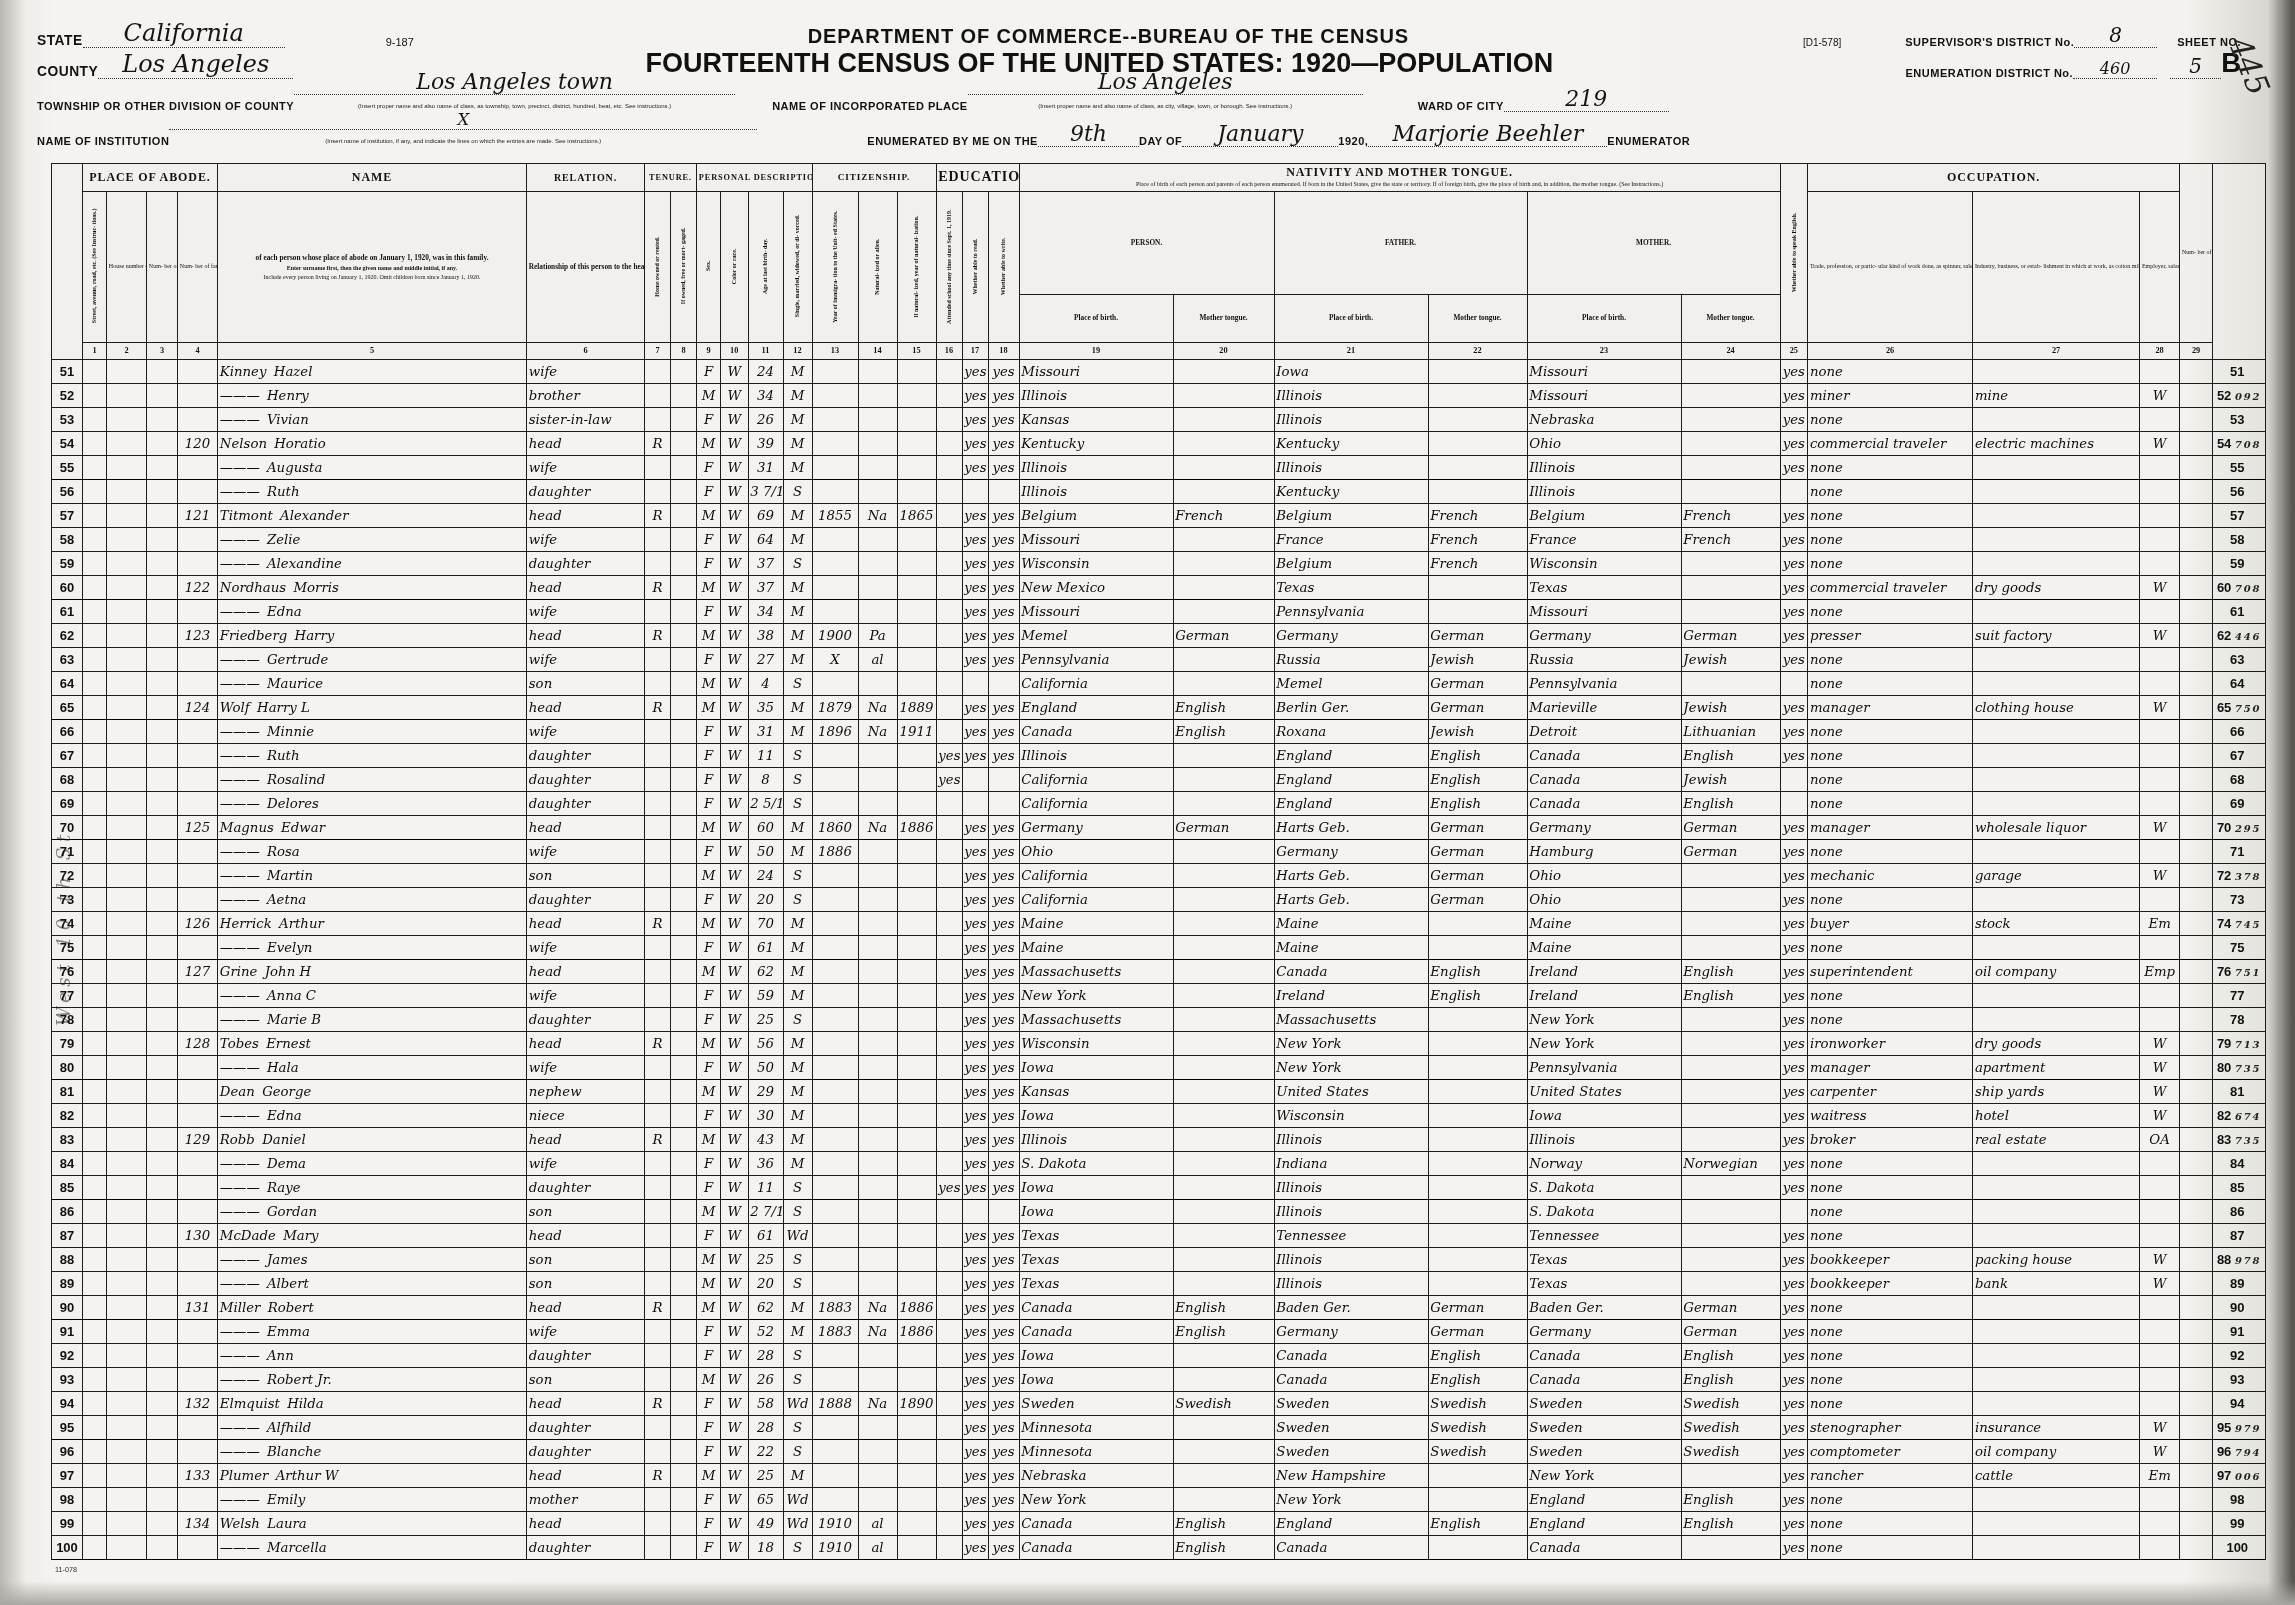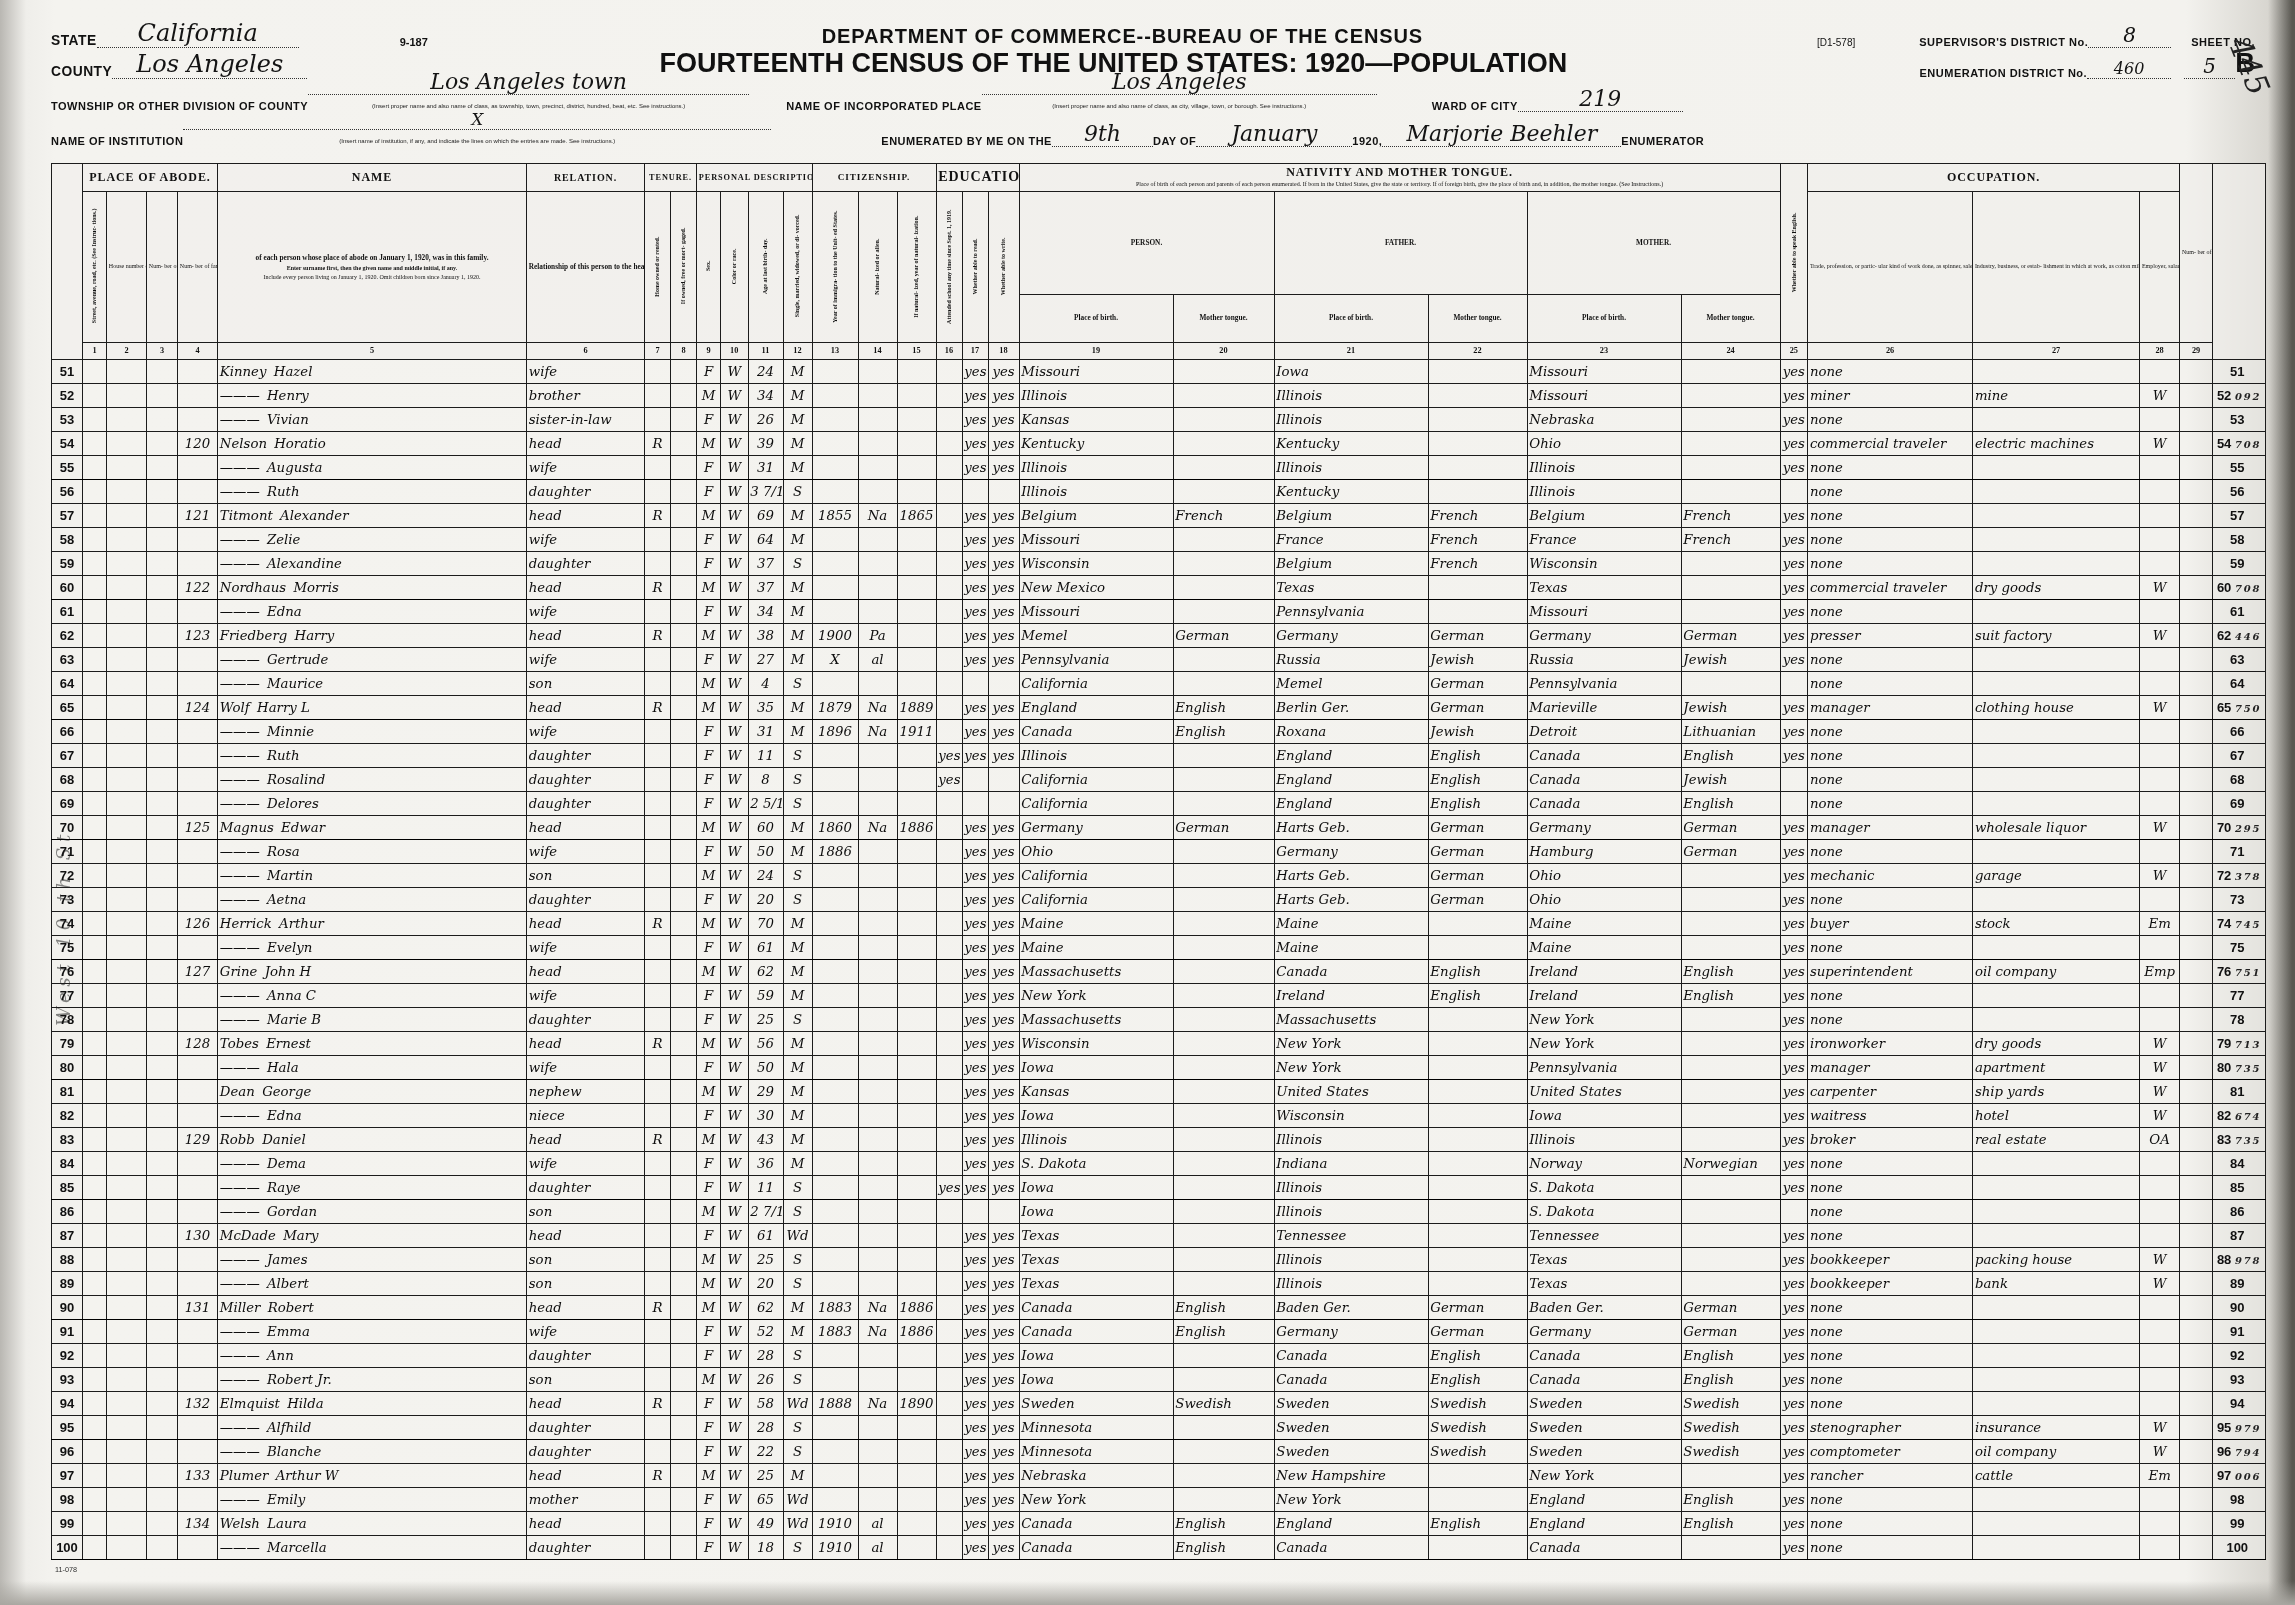--- a/index.html
+++ b/index.html
@@ -2,21 +2,21 @@
 <html style="font-size:14.7px"><head>
 <meta charset="utf-8">
 <style>
   html,body{margin:0;padding:0;background:#8f8d88;}
   .sheet{position:relative;width:2296px;height:1605px;background:
     linear-gradient(90deg,#b9b7b2 0,#efeeea 26px,#f4f3ef 55px,#f3f2ee 2186px,#d8d6d0 2268px,#5a5852 2292px);
     font-family:"Liberation Serif",serif;color:#111;overflow:hidden;}
   .sheet:after{content:"";position:absolute;left:0;right:0;bottom:0;height:24px;
     background:linear-gradient(0deg,#a9a7a1,rgba(170,168,162,0));pointer-events:none;}
   
-  .phead{position:absolute;left:51px;top:16.5px;width:2204px;}
+  .phead{position:absolute;left:37px;top:16.5px;width:2204px;}
   .hrow{display:flex;align-items:flex-end;}
   .lbl{font-weight:bold;font-family:"Liberation Sans",sans-serif;font-size:13.8px;letter-spacing:0.5px;}
   .lbl.sm{font-size:11px;}
   .hw{font-family:"DejaVu Serif",serif;font-style:italic;color:#141414;}
   .wline{border-bottom:0.9px dotted #333;text-align:center;}
   .note{font-size:6px;font-family:"Liberation Sans",sans-serif;color:#222;line-height:1.1;}
   .ctr{font-family:"Liberation Sans",sans-serif;font-weight:bold;text-align:center;}
   
   table.census{position:absolute;left:51px;top:163px;border-collapse:collapse;table-layout:fixed;
     width:2204px;background:transparent;}
@@ -35,21 +35,21 @@
   .gb{border-left:1.8px solid #000 !important;}
   td.ctrc{text-align:center;}
   .snp{margin-right:7.3px;}
   .rx{font-family:"DejaVu Serif",serif;font-style:italic;font-size:10px;color:#222;margin-left:3.7px;letter-spacing:1.8px;}
   
   .street-vert{position:absolute;left:53px;top:634px;width:24px;height:588px;
     writing-mode:vertical-rl;transform:rotate(180deg);font-family:"DejaVu Serif",serif;
     font-style:italic;font-size:18.4px;color:#111;text-align:center;letter-spacing:5.5px;}
   .corner-scrawl{position:absolute;right:16.5px;top:48px;font-family:"DejaVu Serif",serif;
     font-style:italic;font-size:31px;transform:rotate(68deg);color:#222;}
-  .formno{font-family:"Liberation Sans",sans-serif;font-weight:bold;font-size:11px;}
+  .formno{font-family:"Liberation Sans",sans-serif;font-weight:normal;font-size:11px;}
   .plate{font-family:"Liberation Sans",sans-serif;font-size:10px;margin-top:12px;}
   .bigB{font-family:"Liberation Sans",sans-serif;font-weight:bold;font-size:27.5px;}
   .footno{position:absolute;left:55px;bottom:31px;font-size:7.3px;font-family:"Liberation Sans",sans-serif;color:#333;}
 </style>
 </head>
 <body>
 
 <div class="sheet">
 
   <div class="phead">

